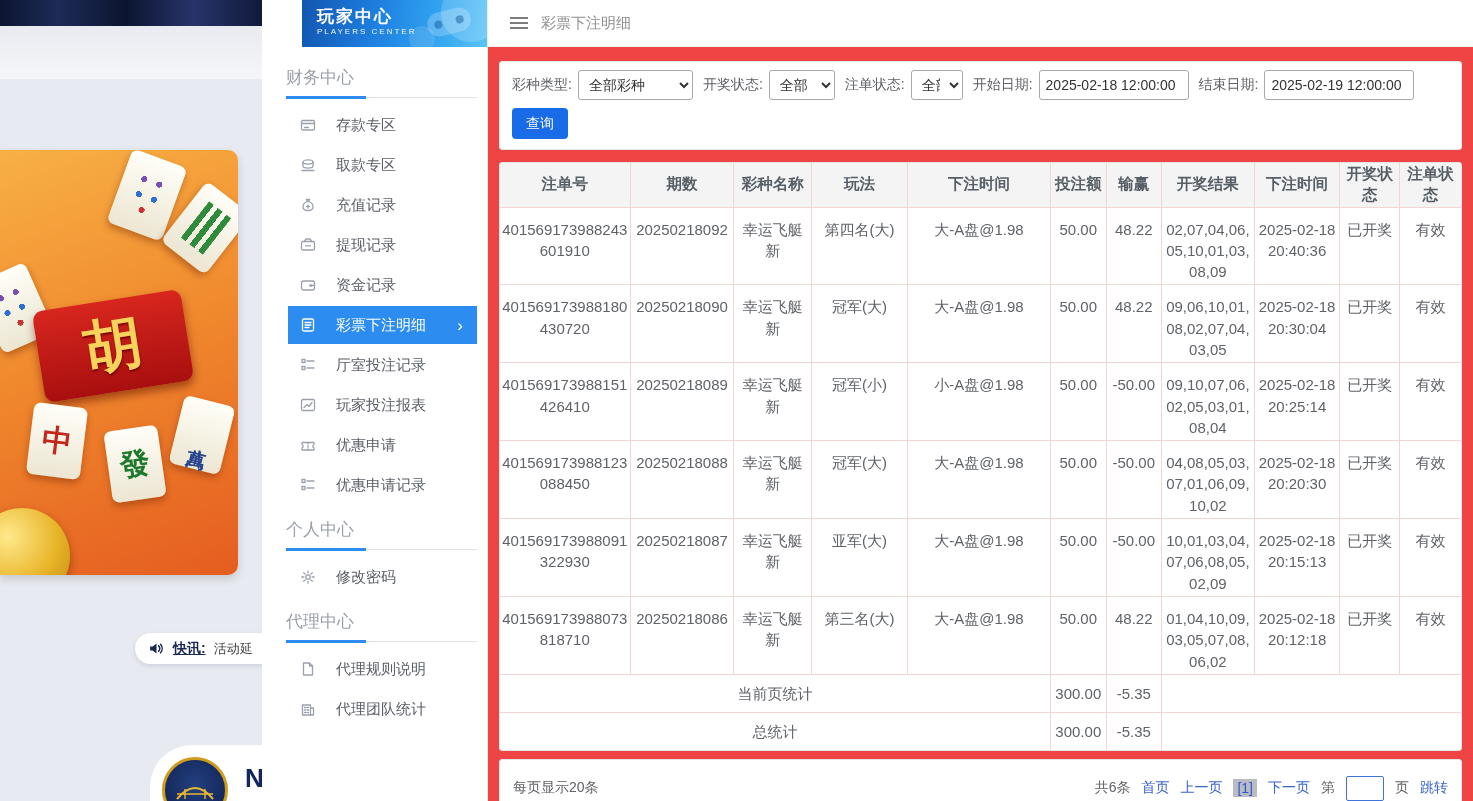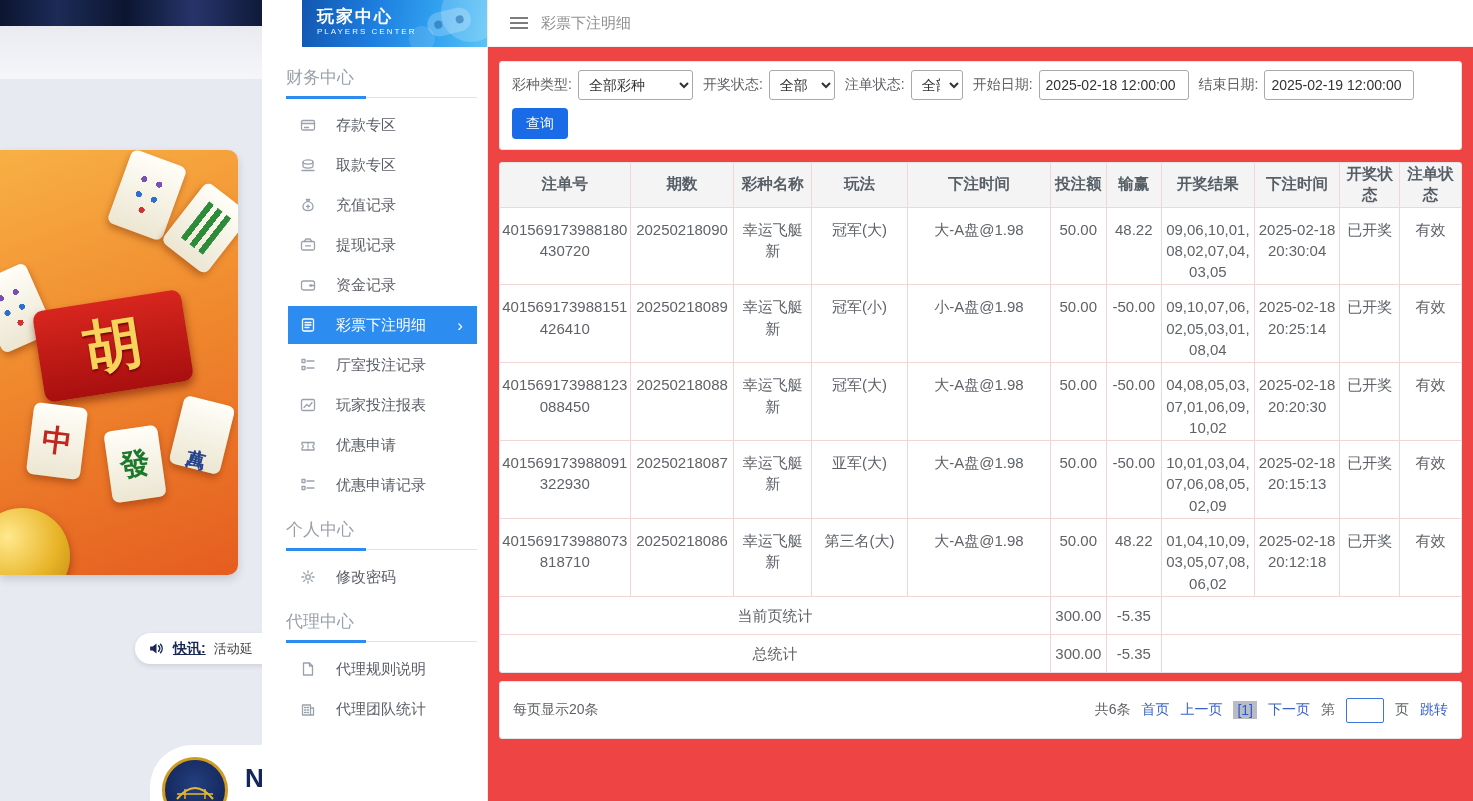--- a/index.html
+++ b/index.html
@@ -357,20 +357,33 @@
                 <th>投注额</th>
                 <th>输赢</th>
                 <th>开奖结果</th>
                 <th>下注时间</th>
                 <th>开奖状态</th>
                 <th>注单状态</th>
               </tr>
             </thead>
             <tbody>
               <tr>
+                <td>401569173988243601910</td>
+                <td>20250218092</td>
+                <td>幸运飞艇新</td>
+                <td>第四名(大)</td>
+                <td>大-A盘@1.98</td>
+                <td>50.00</td>
+                <td>48.22</td>
+                <td>02,07,04,06,05,10,01,03,08,09</td>
+                <td>2025-02-18 20:40:36</td>
+                <td>已开奖</td>
+                <td>有效</td>
+              </tr>
+              <tr>
                 <td>401569173988180430720</td>
                 <td>20250218090</td>
                 <td>幸运飞艇新</td>
                 <td>冠军(大)</td>
                 <td>大-A盘@1.98</td>
                 <td>50.00</td>
                 <td>48.22</td>
                 <td>09,06,10,01,08,02,07,04,03,05</td>
                 <td>2025-02-18 20:30:04</td>
                 <td>已开奖</td>

